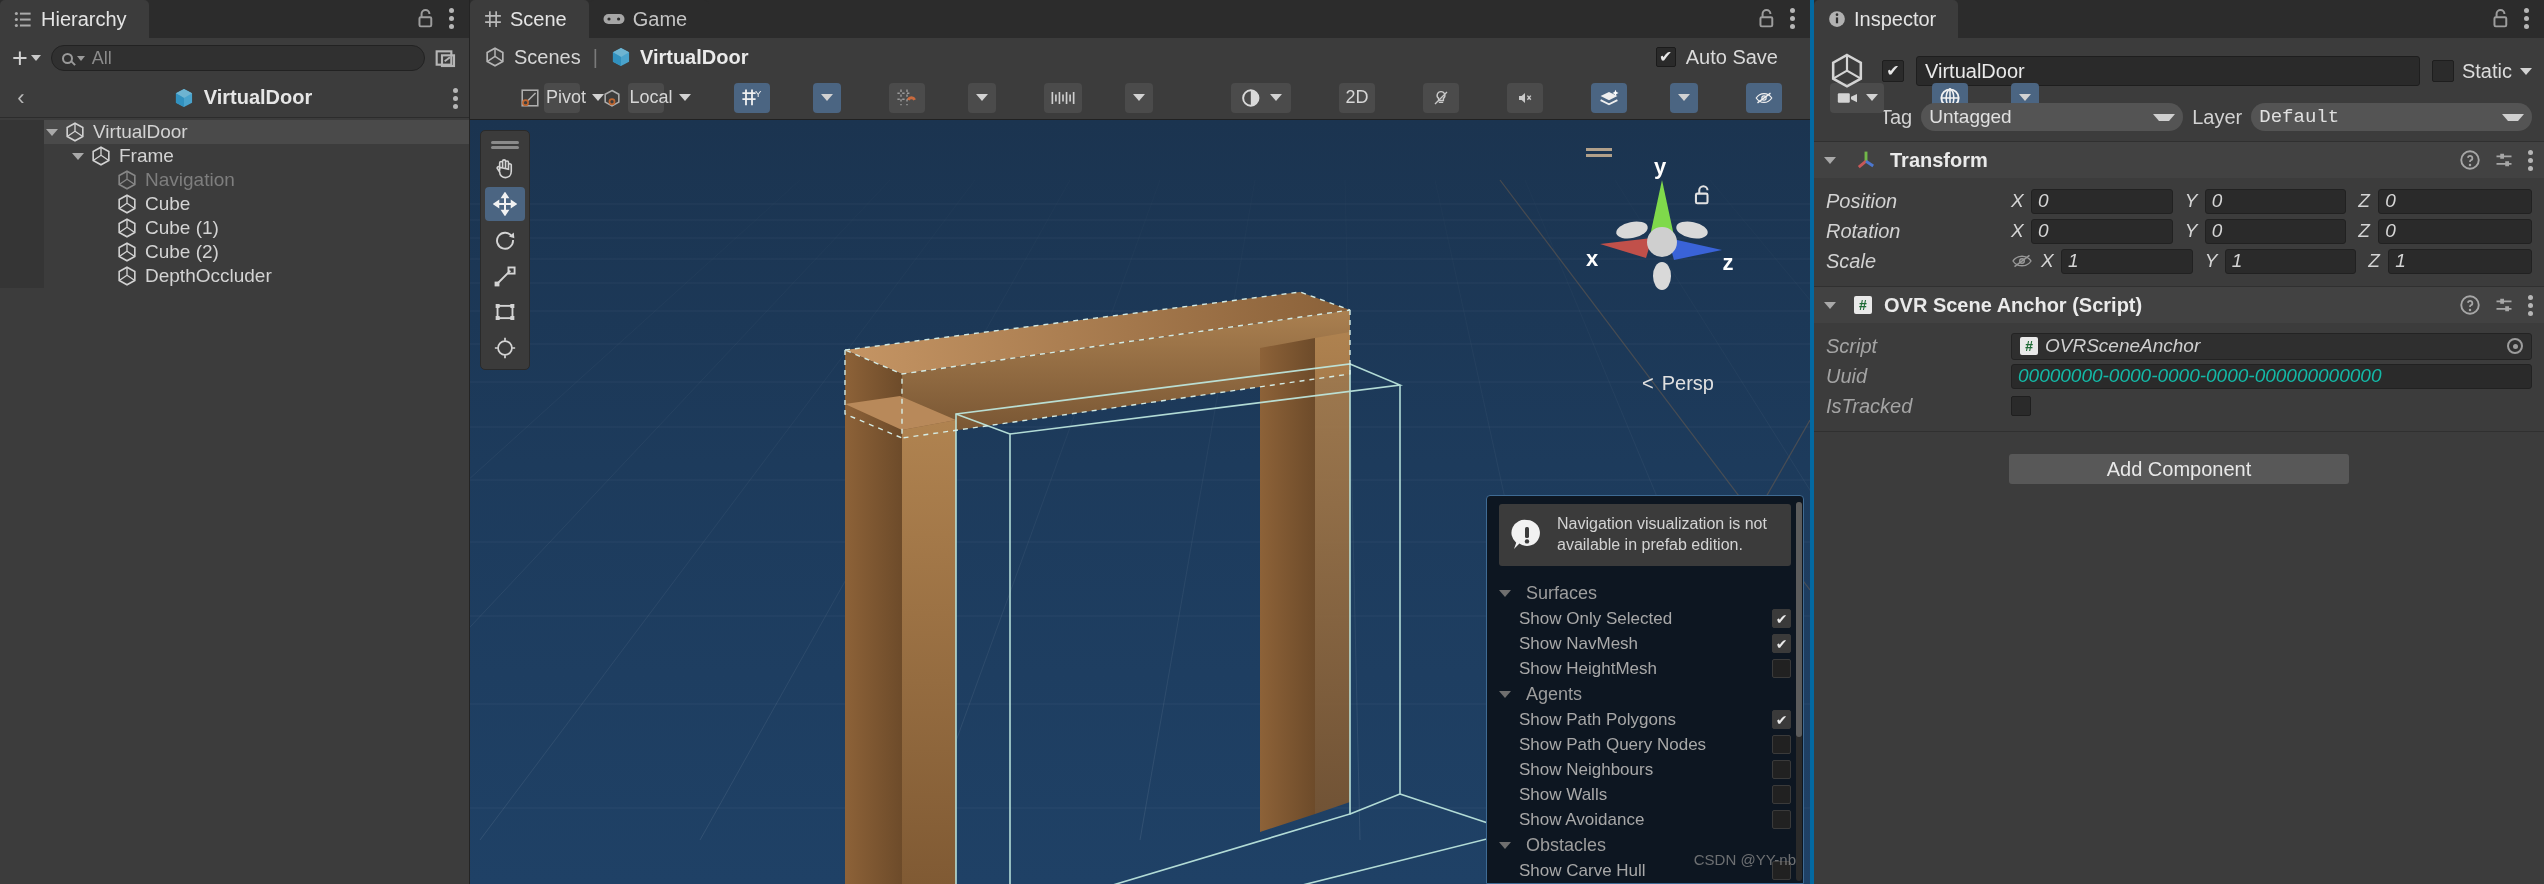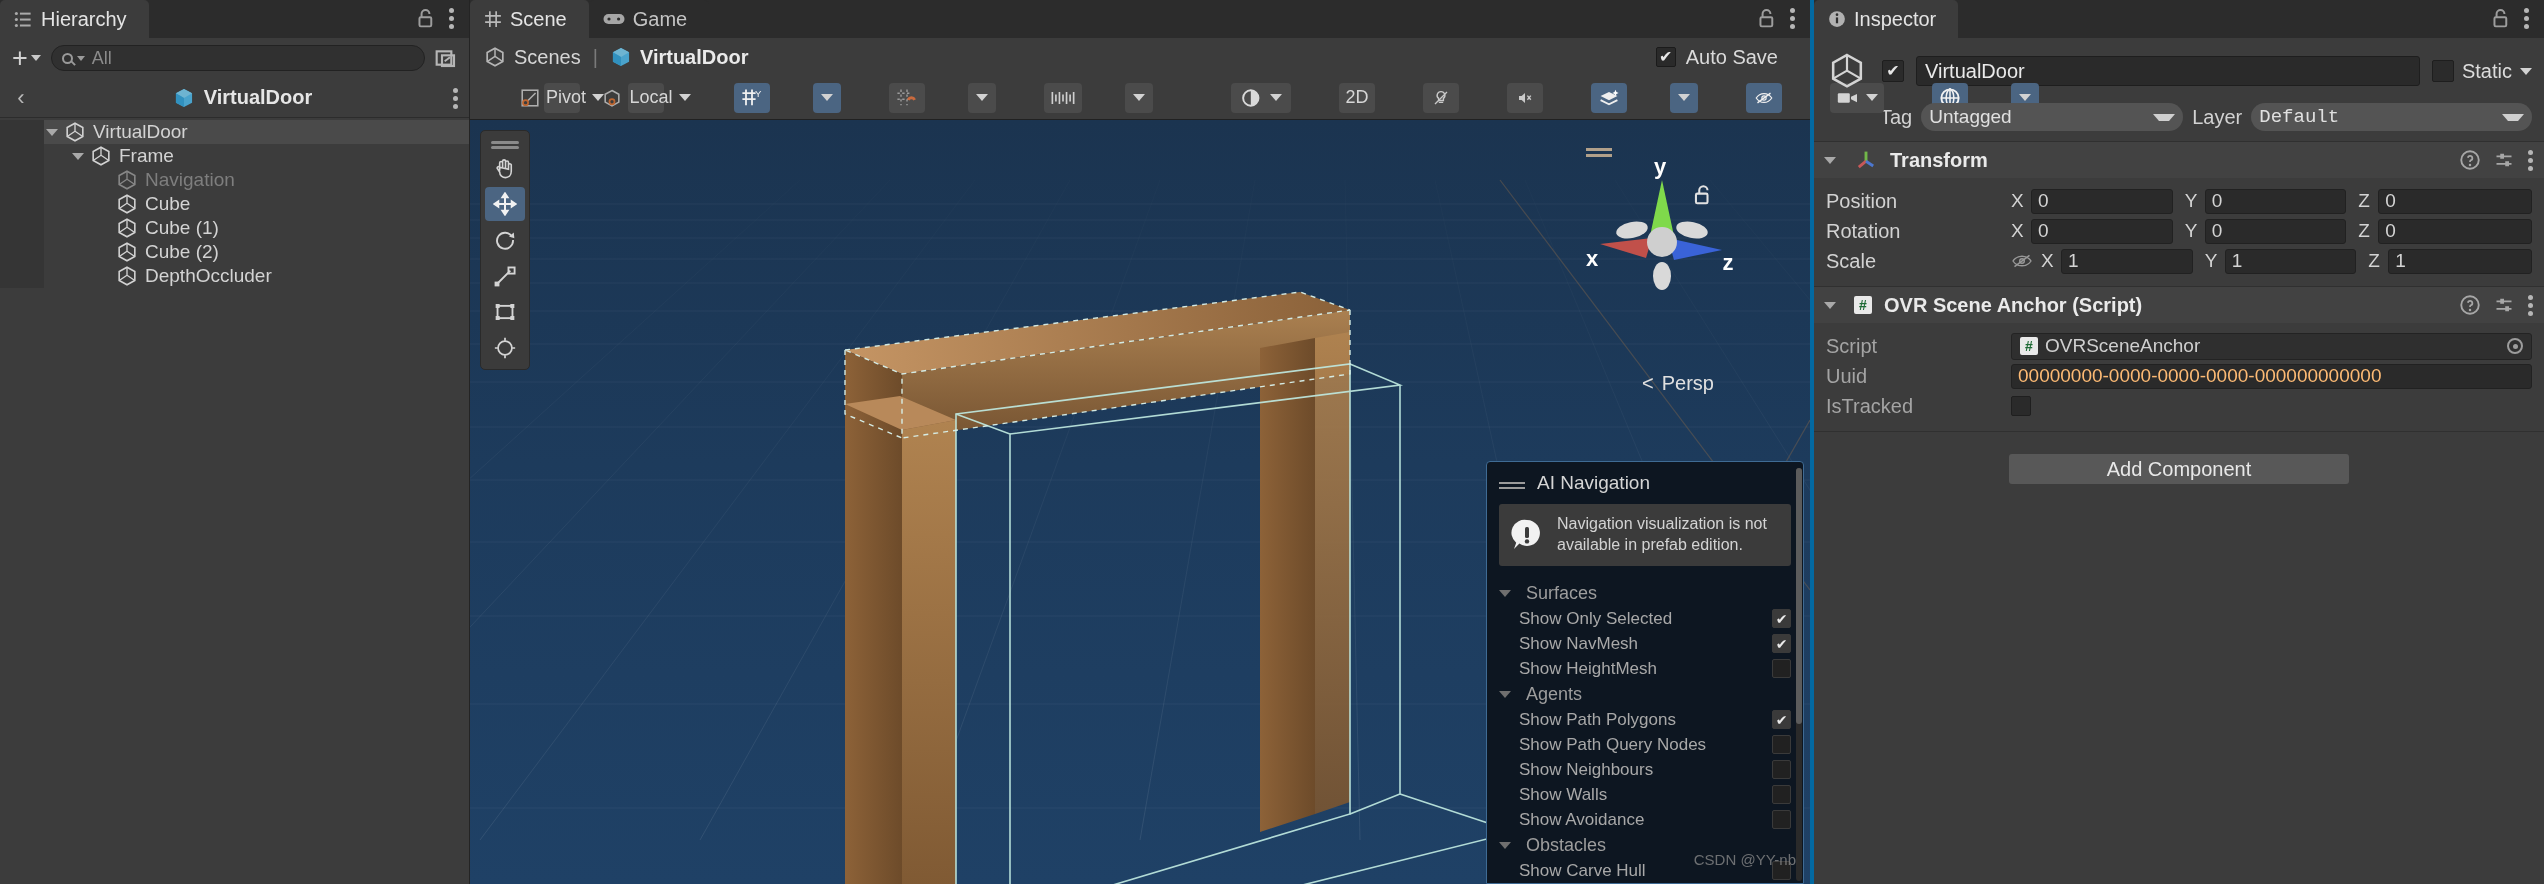--- a/index.html
+++ b/index.html
@@ -147,30 +147,30 @@
     padding:0 8px; color:#e0e0e0; font-size:19px; position:relative;
   }
   .dropdown .dc{ margin-left:auto; padding-left:10px; width:0;height:0;border-left:6px solid transparent;border-right:6px solid transparent;border-top:7px solid #cfcfcf; }
   .dd-tag{ width:262px; }
   .dd-layer{ flex:1;font-family:Liberation Mono, monospace; }
 
   .comp{ background:#3c3c3c; border-bottom:1px solid #303030; }
   .comp-head{ height:36px; display:flex; align-items:center; gap:12px; padding:0 10px; background:#424242; }
   .comp-title{ font-size:20px; color:#eaeaea; font-weight:bold; }
   .comp-head .right{ margin-left:auto; display:flex; align-items:center; gap:14px; }
-  .comp-body{ padding:8px 12px 10px 12px; }
+  .comp-body{ padding:8px 12px 10px 12px;font-style:italic; }
   .prop{ height:30px; display:flex; align-items:center; font-size:20px; color:#d2d2d2; }
   .prop .pname{ width:185px; flex:none; }
   .prop .pname.dimmed{ color:#a4a4a4; }
   .vec{ flex:1; display:flex; align-items:center; gap:0; }
   .axis{ display:flex; align-items:center; flex:1; gap:6px; }
   .axis span{ color:#d4d4d4; font-size:19px; width:14px; text-align:left; }
   .inp{
     flex:1; height:25px; background:#2a2a2a; border:1px solid #212121; border-radius:3px;
-    display:flex; align-items:center; padding:0 6px; color:#fdba74; font-size:19px; margin-right:12px;
+    display:flex; align-items:center; padding:0 6px; color:#14b8a6; font-size:19px; margin-right:12px;
   }
   .inp.last{ margin-right:0; }
   .inp.wide{ flex:1; }
   .obj-field{
     flex:1; height:27px; background:#2f2f2f; border:1px solid #232323; border-radius:3px;
     display:flex; align-items:center; gap:7px; padding:0 8px; color:#cfcfcf; font-size:19px; position:relative;
   }
   .obj-field .pick{ margin-left:auto; width:16px;height:16px;border:2px solid #9c9c9c;border-radius:50%; display:flex;align-items:center;justify-content:center; }
   .obj-field .pick:after{ content:""; width:5px;height:5px;border-radius:50%; background:#9c9c9c; }
   .cs-ic{ width:18px;height:18px; background:#e9e9e9; border-radius:2px; color:#1f6b36; font-weight:bold; font-size:14px; display:flex; align-items:center; justify-content:center; }
@@ -721,24 +721,20 @@
               <rect x="2.6" y="7" width="8.4" height="7" rx="1" fill="none" stroke="#e2e2e2" stroke-width="1.5"></rect>
             </svg>
         </span>
       </div>
       <div class="persp">
         <span>&lt;</span>
         <span>Persp</span>
       </div>
 
       <div class="ai-nav">
-        <div class="ai-head">
-          <span class="ai-grip"></span>
-          <span class="ai-title">AI Navigation</span>
-        </div>
         <div class="ai-note">
           <span class="bang">
             <svg width="34" height="34" viewBox="0 0 34 34">
                 <path d="M16 2a13 13 0 1 1-7.6 23.6L3 31l2.2-6.2A13 13 0 0 1 16 2z" fill="#f2f2f2"></path>
                 <rect x="14" y="9" width="4" height="11" rx="1.6" fill="#3b3b3b"></rect>
                 <circle cx="16" cy="23.4" r="2.2" fill="#3b3b3b"></circle>
               </svg>
           </span>
           <span>Navigation visualization is not available in prefab edition.</span>
         </div>

